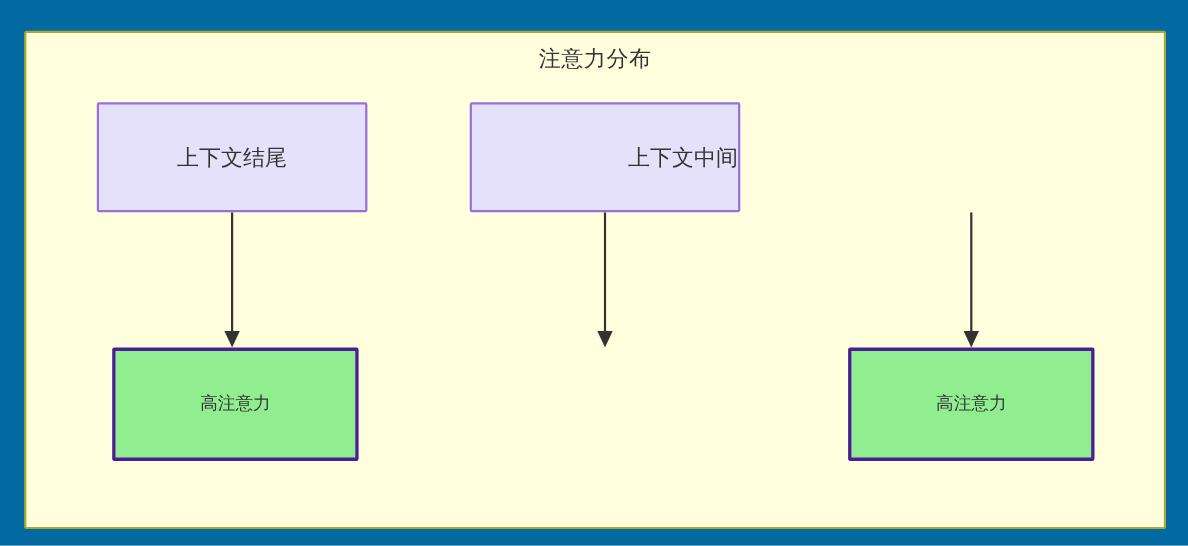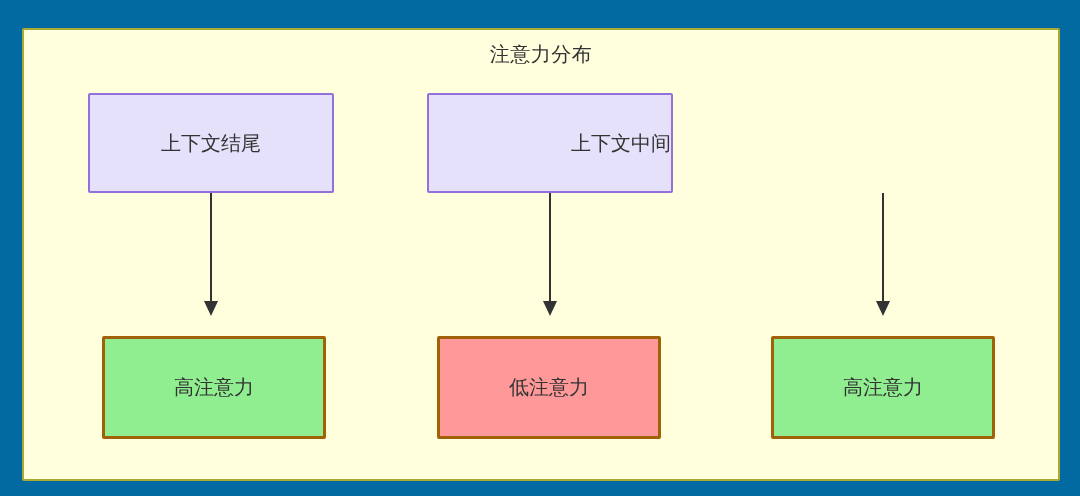--- a/index.html
+++ b/index.html
@@ -65,24 +65,24 @@
     top: 93px;
     background: #e6e1fa;
     border: 2px solid #9370db;
     border-radius: 2px;
     font-size: 20px;
   }
 
   .node-result {
     width: 224px;
     height: 103px;
-    top: 336px;
-    border: 3px solid #a16207;
+    top: 316px;
+    border: 3px solid #4c1d95;
     border-radius: 2px;
-    font-size: 20px;
+    font-size: 16px;
   }
 
   .fill-green  { background: #90ee90; }
   .fill-red    { background: #f99; }
 
   
   .col1-ctx { left: 88px; }
   .col2-ctx { left: 427px; justify-content: flex-end; }
   .col3-ctx { left: 760px; }
 
@@ -132,23 +132,20 @@
     <span>上下文中间</span>
   </div>
 
   <div class="arrow col2-arrow">
     <svg width="16" height="124" viewBox="0 0 16 124" xmlns="http://www.w3.org/2000/svg">
       <line x1="8" y1="0" x2="8" y2="109" stroke="#333333" stroke-width="2"></line>
       <polygon points="8,123 1,108 15,108" fill="#333333"></polygon>
     </svg>
   </div>
 
-  <div class="node node-result fill-red col2-res">
-    <span>低注意力</span>
-  </div>
 
 
   <div class="arrow col3-arrow">
     <svg width="16" height="124" viewBox="0 0 16 124" xmlns="http://www.w3.org/2000/svg">
       <line x1="8" y1="0" x2="8" y2="109" stroke="#333333" stroke-width="2"></line>
       <polygon points="8,123 1,108 15,108" fill="#333333"></polygon>
     </svg>
   </div>
 
   <div class="node node-result fill-green col3-res">

